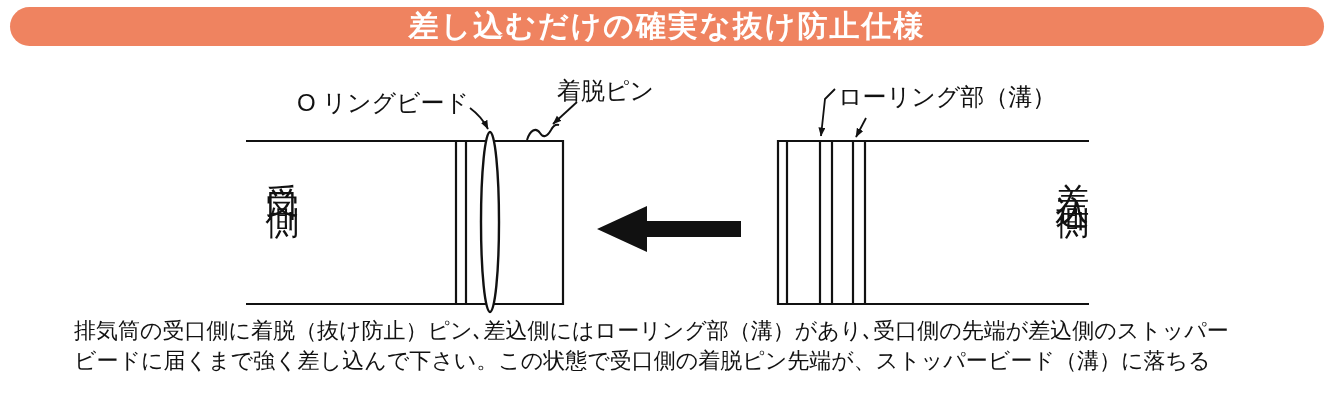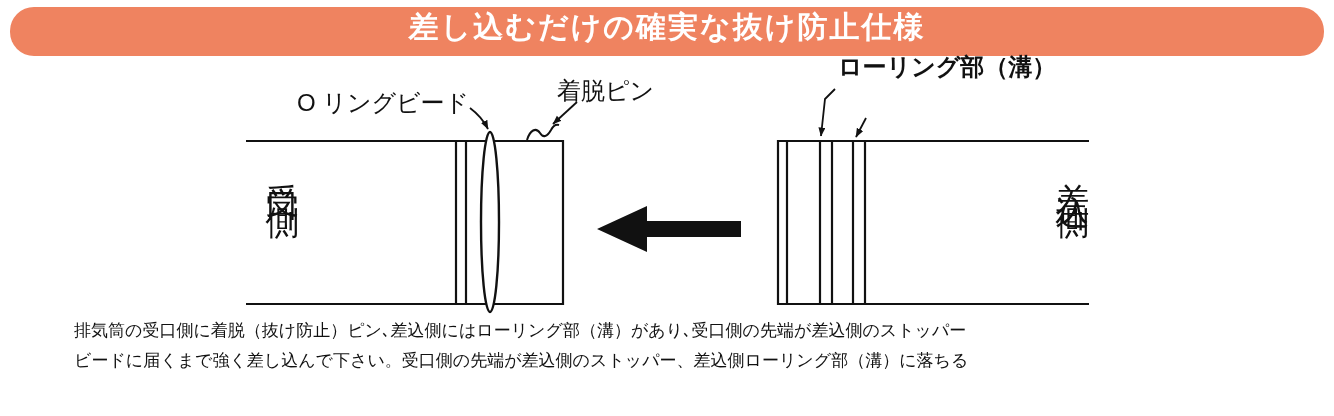--- a/index.html
+++ b/index.html
@@ -11,59 +11,59 @@
   }
   .page {
     position: relative;
     width: 1334px; height: 416px;
     background: #ffffff;
     overflow: hidden;
   }
   .banner {
     position: absolute;
     left: 10px; top: 7px;
-    width: 1314px; height: 49px;
+    width: 1314px; height: 39px;
     background: #ef8360;
     border-radius: 24px;
-    display: flex; justify-content: center;
+    display: flex; align-items: center; justify-content: center;
   }
   .banner-title {
     color: #ffffff;
     font-size: 30px;
     font-weight: bold;
     letter-spacing: 2px;
     white-space: nowrap;
   }
   .art { position: absolute; left: 0; top: 0; }
   .callout {
     position: absolute;
     font-size: 24px;
     color: #111;
     white-space: nowrap;
     line-height: 1.1;
   }
   .callout-oring  { left: 297px; top: 90px; }
   .callout-pin    { left: 557px; top: 78px; text-align: center; }
-  .callout-roll   { left: 838px; top: 54px; font-weight: bold; }
+  .callout-roll   { left: 838px; top: 84px; }
   .callout-stop   { left: 857px; top: 97px; }
   .side-label {
     position: absolute;
     font-size: 34px;
     color: #111;
     writing-mode: vertical-rl;
     text-orientation: upright;
     letter-spacing: 12px;
     white-space: nowrap;
   }
   .side-label-left  { left: 260px;  top: 156px; }
   .side-label-right { left: 1050px; top: 156px; }
   .desc {
     position: absolute;
     left: 74px; top: 316px;
-    font-size: 17px;
+    font-size: 22px;
     line-height: 29.5px;
     color: #111;
   }
   .desc div { white-space: nowrap; }
 </style>
 </head>
 <body>
 
 <div class="page">
 
@@ -107,16 +107,16 @@
 
   <div class="callout callout-oring">O リングビード</div>
   <div class="callout callout-pin">着脱ピン</div>
   <div class="callout callout-roll">ローリング部（溝）</div>
 
   <div class="side-label side-label-left">受口側</div>
   <div class="side-label side-label-right">差込側</div>
 
   <div class="desc">
     <div>排気筒の受口側に着脱（抜け防止）ピン､差込側にはローリング部（溝）があり､受口側の先端が差込側のストッパー</div>
-    <div>ビードに届くまで強く差し込んで下さい。受口側の先端が差込側のストッパー、差込側ローリング部（溝）に落ちる</div>
+    <div>ビードに届くまで強く差し込んで下さい。この状態で受口側の着脱ピン先端が、ストッパービード（溝）に落ちる</div>
   </div>
 
 </div>
 
 </body></html>

